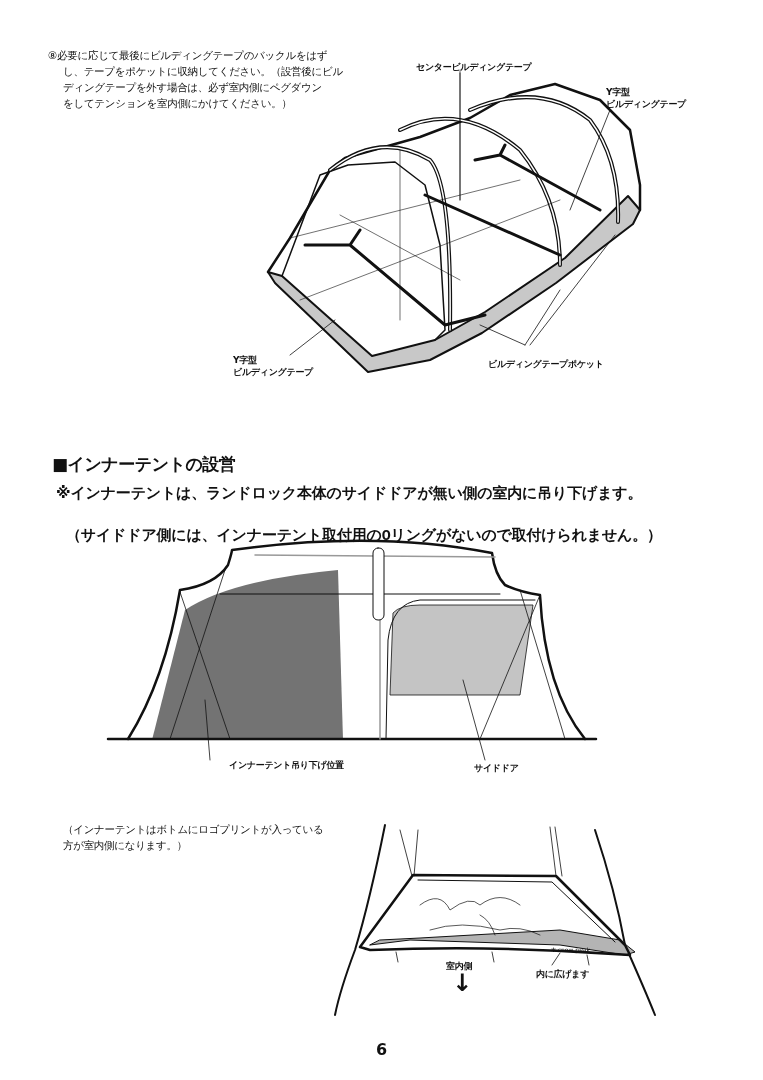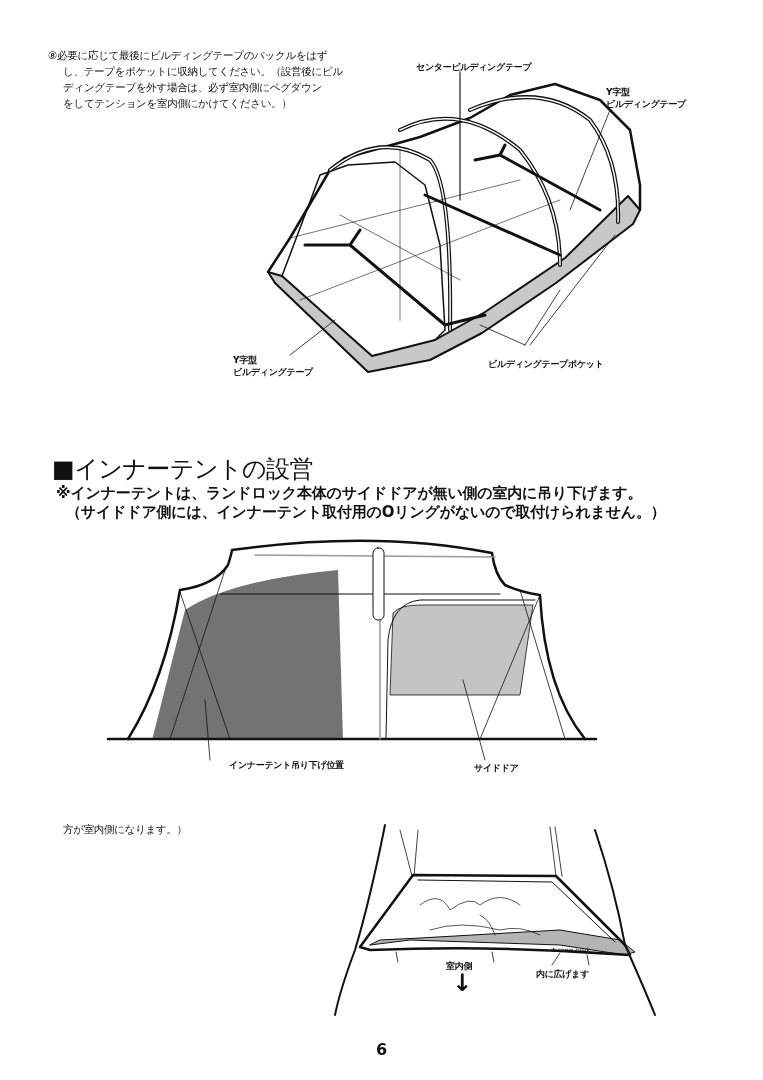--- a/index.html
+++ b/index.html
@@ -3,21 +3,21 @@
 <meta charset="utf-8">
 <style>
   html, body { margin:0; padding:0; background:#ffffff; }
   body { width:763px; height:1080px; position:relative; overflow:hidden;
          font-family:"DejaVu Sans", sans-serif; color:#111; }
   .abs { position:absolute; }
   .step-text { font-size:10.5px; font-weight:normal; line-height:16px; letter-spacing:-0.3px; }
   .step-text .line { display:block; white-space:nowrap; }
   .step-text .indent { padding-left:15px; }
   .label { font-size:9px; font-weight:bold; line-height:12px; white-space:nowrap; letter-spacing:-0.3px; }
-  .section-title { font-size:24px; font-weight:normal; letter-spacing:-0.5px; white-space:nowrap;text-align:right; }
+  .section-title { font-size:17px; font-weight:bold; letter-spacing:-0.5px; white-space:nowrap;text-align:right; }
   .note { font-size:15px; line-height:19px; white-space:nowrap; font-weight:bold; letter-spacing:-0.2px;}
   .page-num { font-size:16px; font-weight:bold; }
   svg { position:absolute; overflow:visible; }
 </style>
 </head>
 <body>
 
 <div class="abs step-text" style="left:48px; top:47px;">
   <span class="line">⑧必要に応じて最後にビルディングテープのバックルをはず</span>
   <span class="line indent">し、テープをポケットに収納してください。（設営後にビル</span>
@@ -56,21 +56,21 @@
 
 <div class="abs label" style="left:416px; top:61px;">センタービルディングテープ</div>
 <div class="abs label" style="left:606px; top:86px;">Y字型</div>
 <div class="abs label" style="left:606px; top:98px;">ビルディングテープ</div>
 <div class="abs label" style="left:233px; top:354px;">Y字型</div>
 <div class="abs label" style="left:233px; top:366px;">ビルディングテープ</div>
 <div class="abs label" style="left:488px; top:350px;margin-top:8px;">ビルディングテープポケット</div>
 
 <div class="abs section-title" style="left:52px; top:453px;">■インナーテントの設営</div>
 <div class="abs note" style="left:56px; top:484px;">※インナーテントは、ランドロック本体のサイドドアが無い側の室内に吊り下げます。</div>
-<div class="abs note" style="left:66px; top:503px;">（サイドドア側には、インナーテント取付用のOリングがないので取付けられません。）</div>
+<div class="abs note" style="left:66px; top:527px;font-family:Liberation Mono, monospace;">（サイドドア側には、インナーテント取付用のOリングがないので取付けられません。）</div>
 
 <svg width="763" height="240" style="left:0; top:530px;" viewBox="0 530 763 240">
 
   <path d="M185,610 Q230,580 338,570 L343,740 L152,740 Z" fill="#737373"></path>
 
   <path d="M393,613 Q400,605 420,605 L533,605 L520,695 L390,695 Z" fill="#c4c4c4" stroke="#111" stroke-width="0.8"></path>
   <g fill="none" stroke="#111" stroke-linecap="round" stroke-linejoin="round">
 
     <path d="M108,739 L596,739" stroke-width="2.5"></path>
 
@@ -85,20 +85,21 @@
 
     <path d="M205,700 L210,760" stroke-width="0.8"></path>
     <path d="M463,680 L485,760" stroke-width="0.8"></path>
   </g>
 </svg>
 
 <div class="abs label" style="left:229px; top:759px;">インナーテント吊り下げ位置</div>
 <div class="abs label" style="left:474px; top:762px;">サイドドア</div>
 
 <div class="abs step-text" style="left:48px; top:821px;">
+  <span class="line indent">（インナーテントはボトムにロゴプリントが入っている</span>
   <span class="line indent">方が室内側になります。）</span>
 </div>
 
 <svg width="763" height="220" style="left:0; top:815px;" viewBox="0 815 763 220">
   <g fill="none" stroke="#111" stroke-linecap="round" stroke-linejoin="round">
 
     <path d="M385,825 Q370,900 355,950 Q340,990 335,1015" stroke-width="2"></path>
     <path d="M595,830 Q615,890 625,945 Q645,990 655,1015" stroke-width="2"></path>
     <path d="M400,830 L412,876 M418,830 L414,876" stroke-width="0.8"></path>
     <path d="M550,827 L556,876 M555,827 L562,876" stroke-width="0.8"></path>

